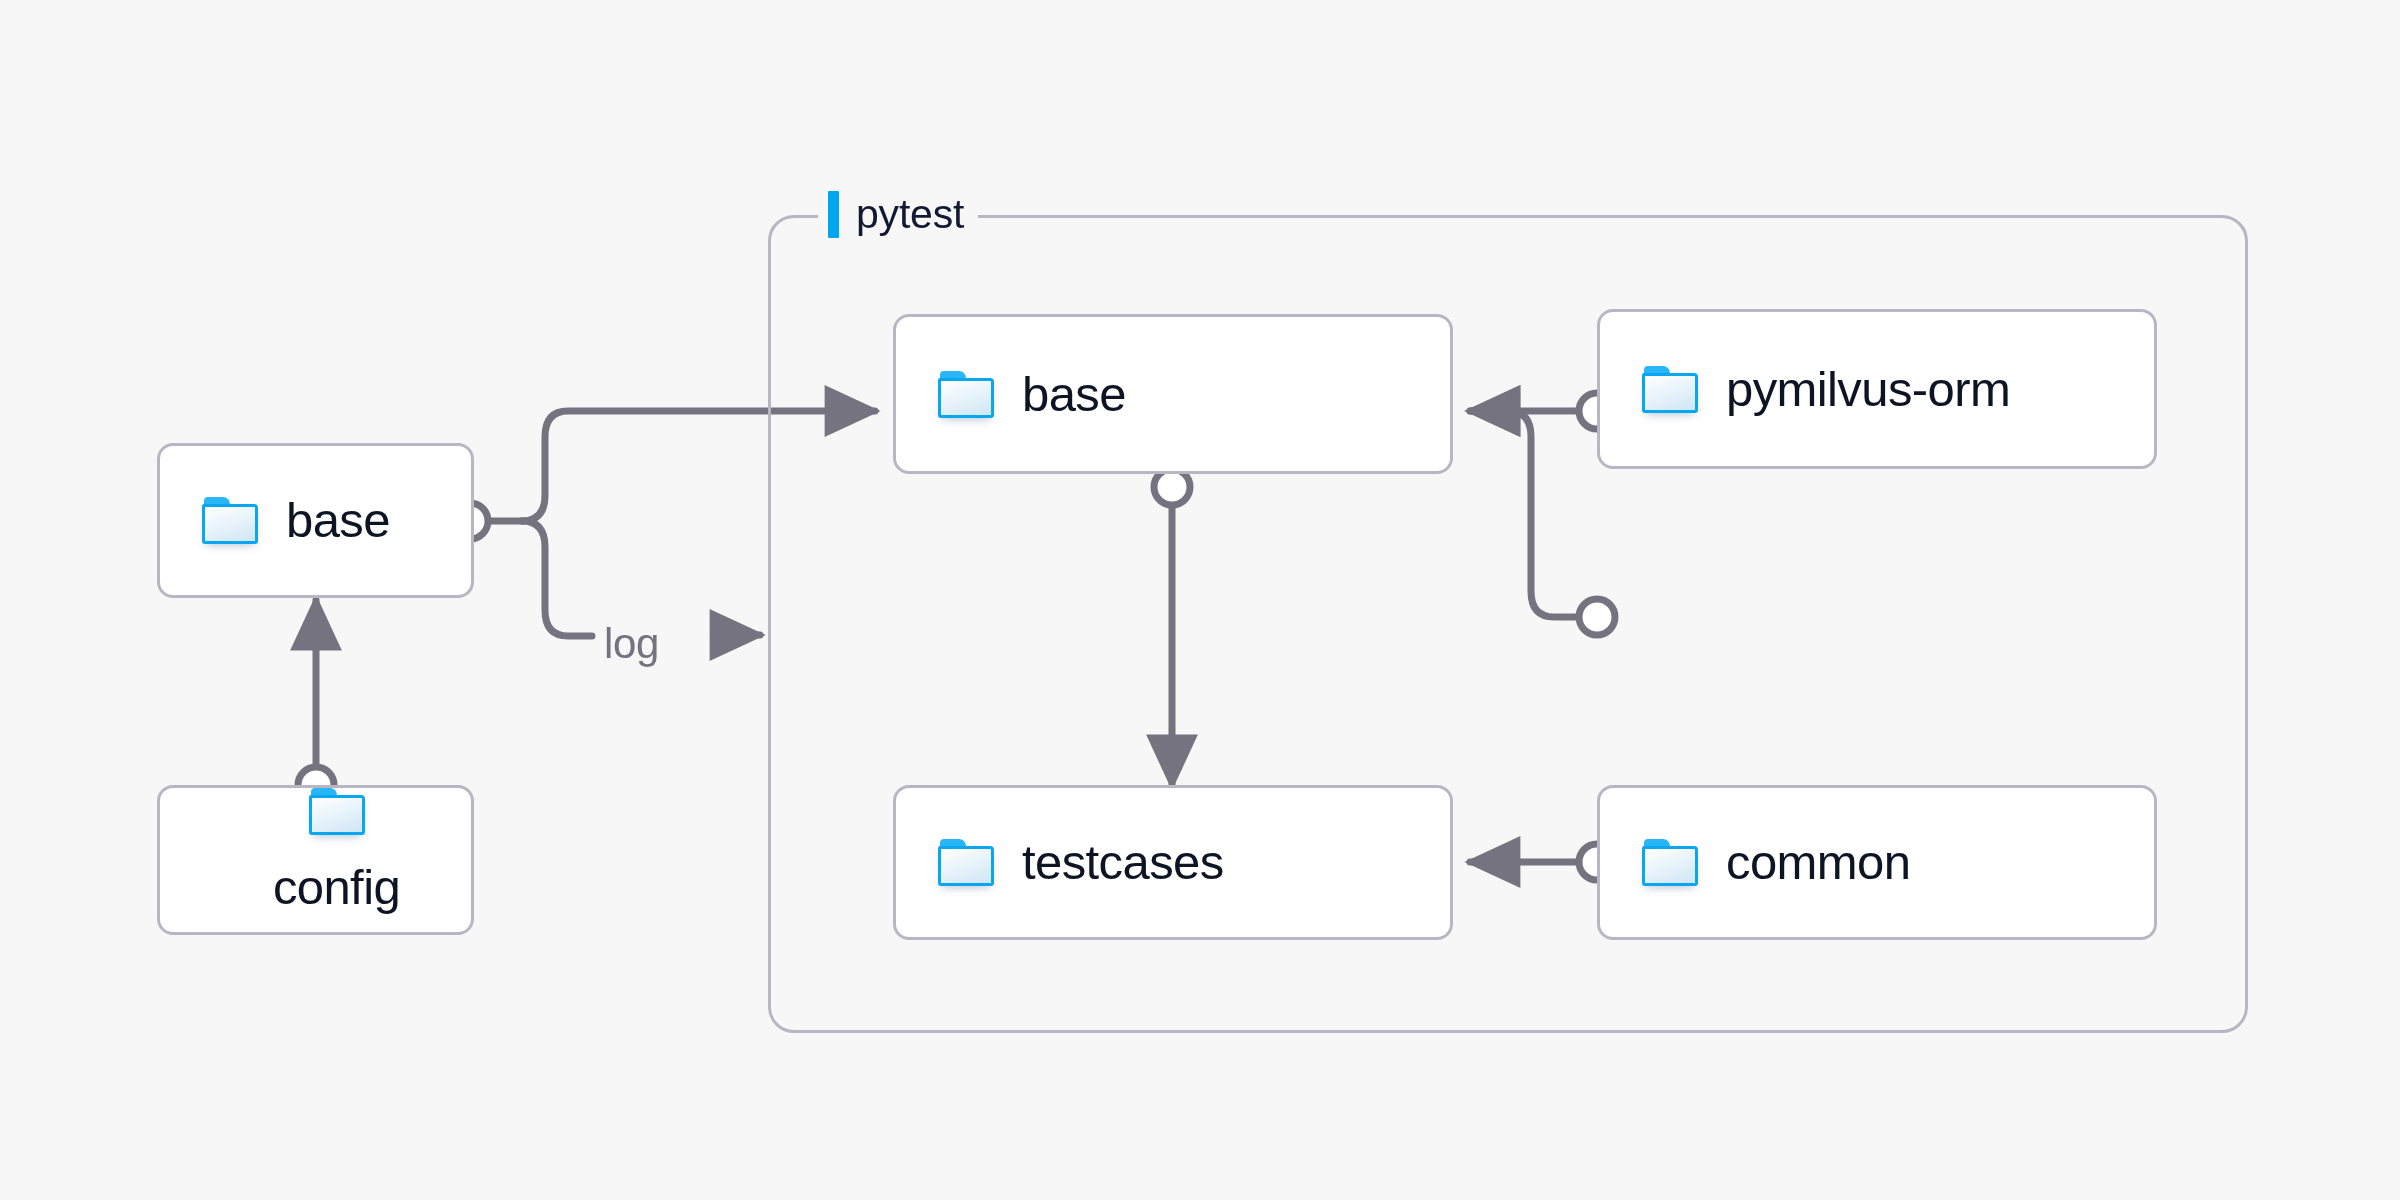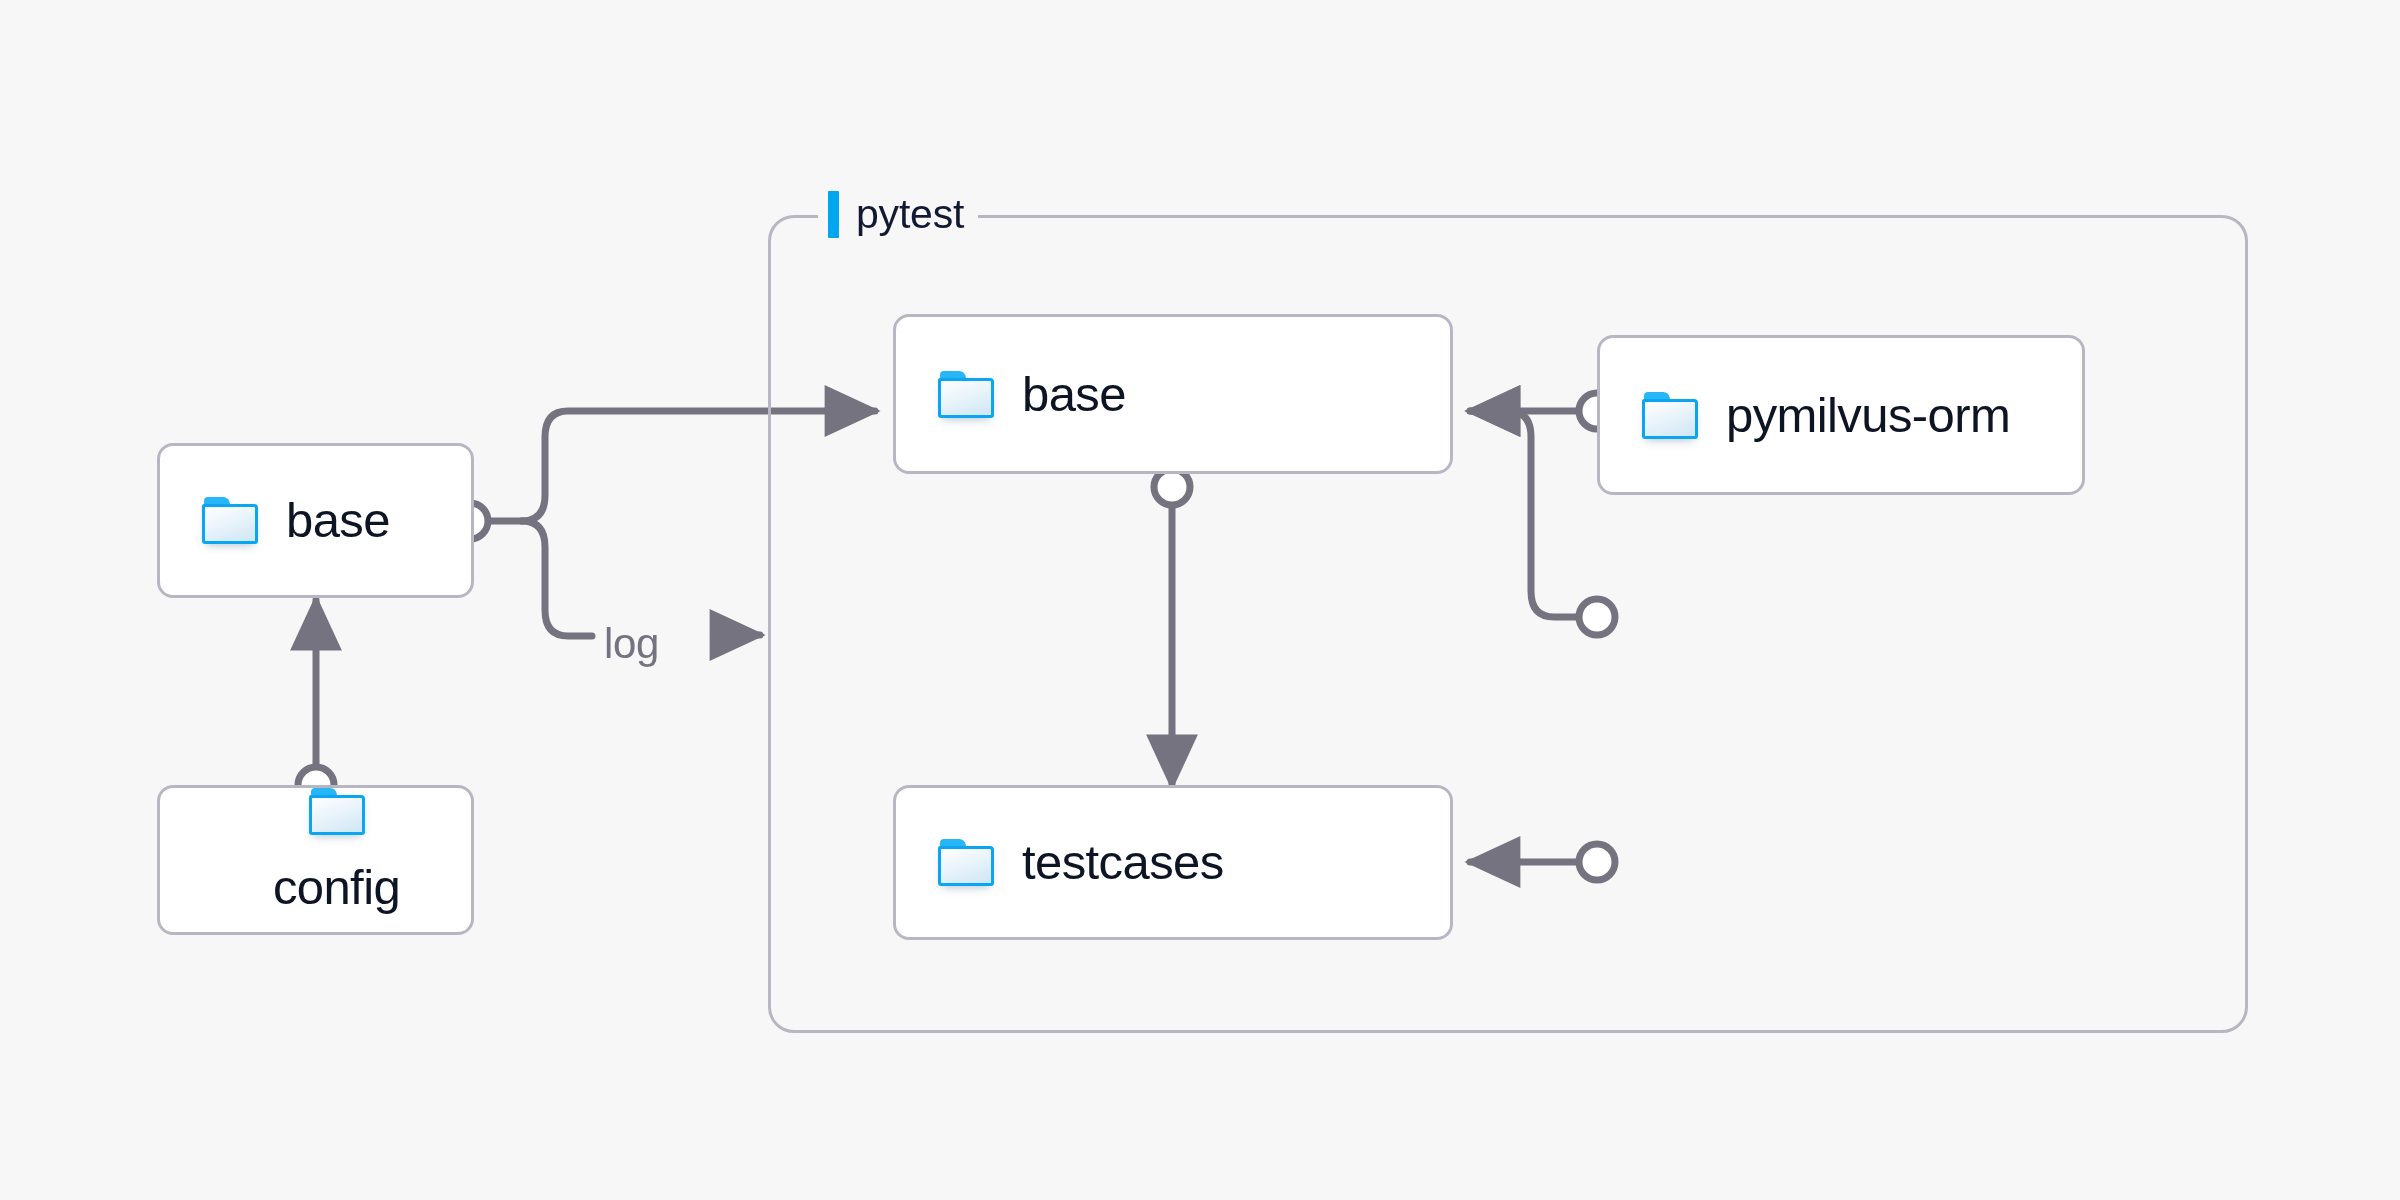--- a/index.html
+++ b/index.html
@@ -200,25 +200,32 @@
   </div>
 
   <div class="node" style="left:893px; top:785px; width:560px; height:155px;">
     <span class="folder-icon">
       <span class="tab"></span>
         <span class="body"></span>
     </span>
     <span class="node-label">testcases</span>
   </div>
 
-  <div class="node" style="left:1597px; top:335px; width:488px; height:160px;">
+  <div class="node" style="left:1597px; top:309px; width:560px; height:160px;">
     <span class="folder-icon">
       <span class="tab"></span>
         <span class="body"></span>
     </span>
     <span class="node-label">pymilvus-orm</span>
   </div>
 
 
+  <div class="node" style="left:1597px; top:785px; width:560px; height:155px;">
+    <span class="folder-icon">
+      <span class="tab"></span>
+        <span class="body"></span>
+    </span>
+    <span class="node-label">common</span>
+  </div>
 
   <div class="edge-label" style="left:604px; top:611px;">log</div>
 
 </div>
 
 </body></html>

